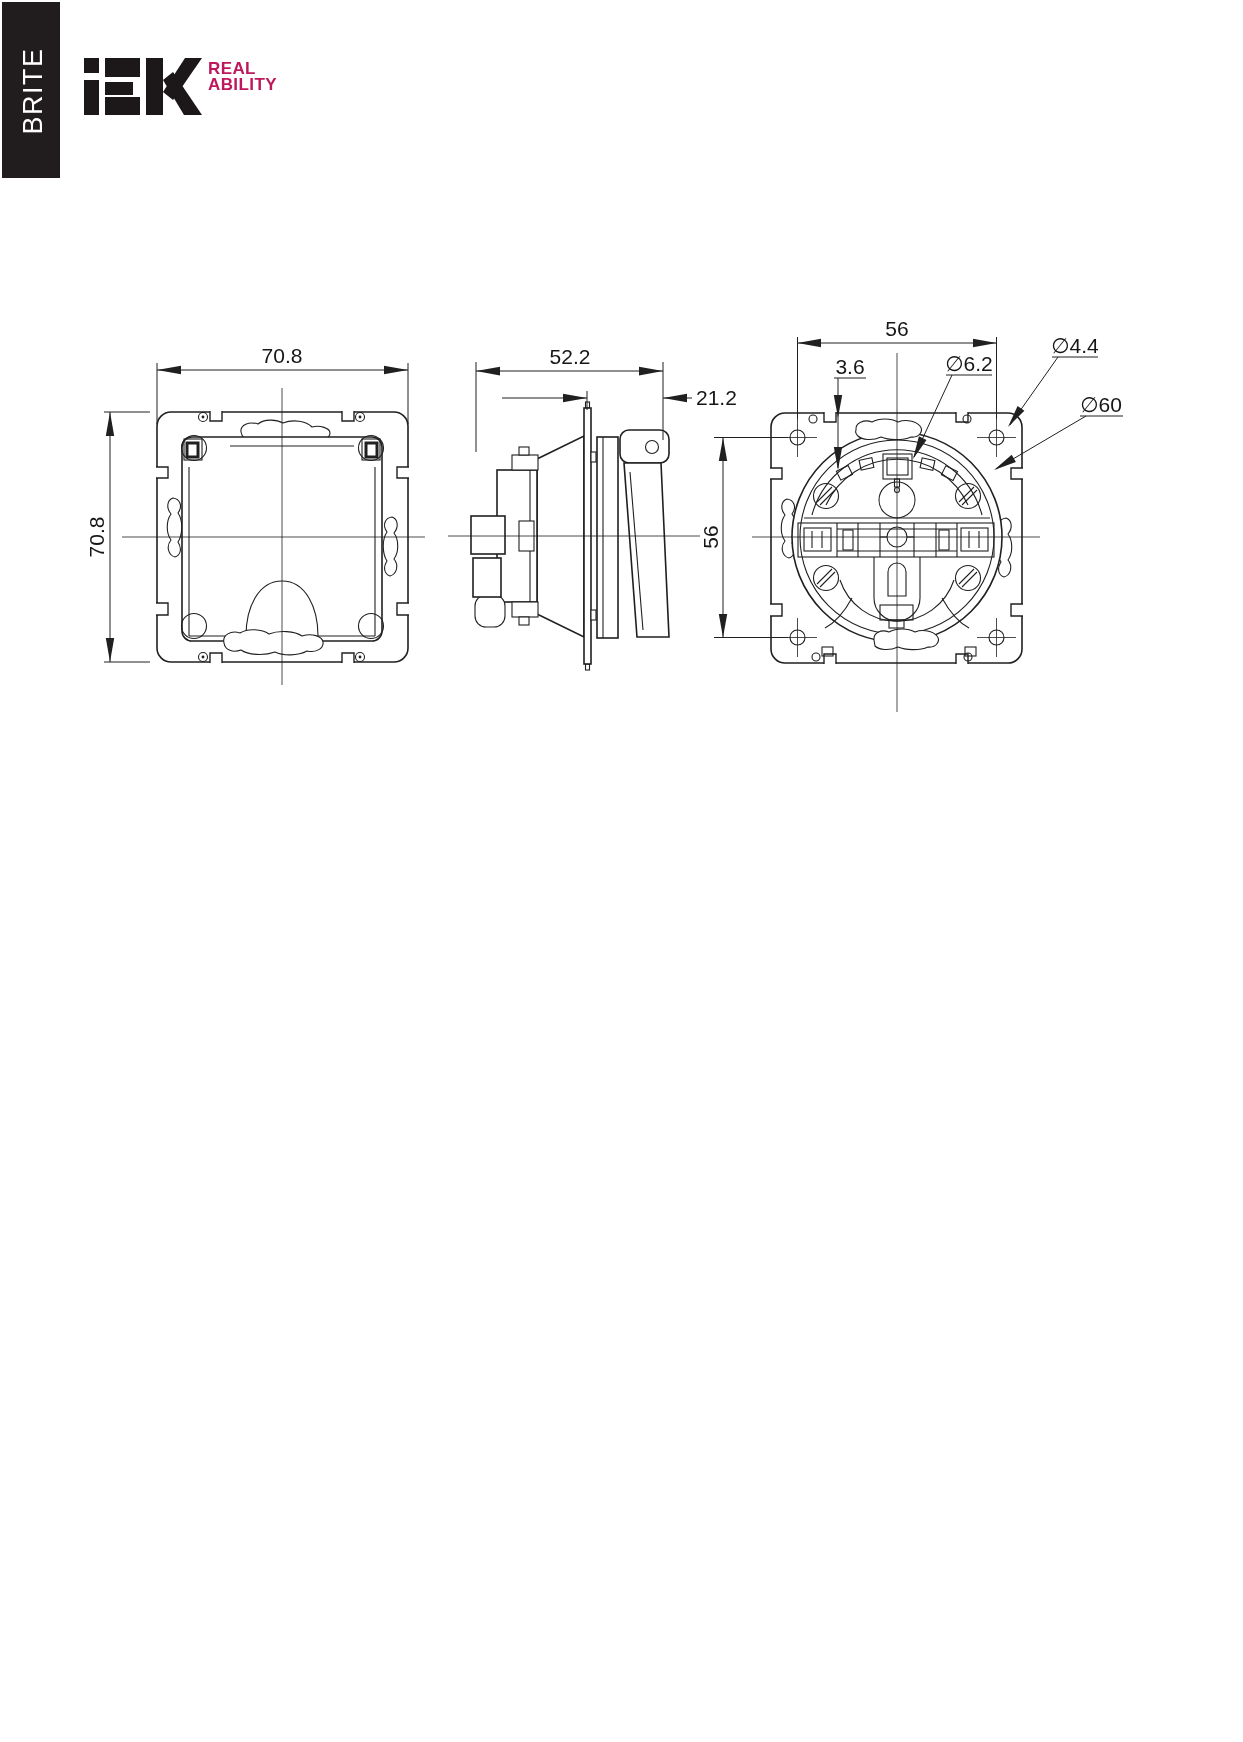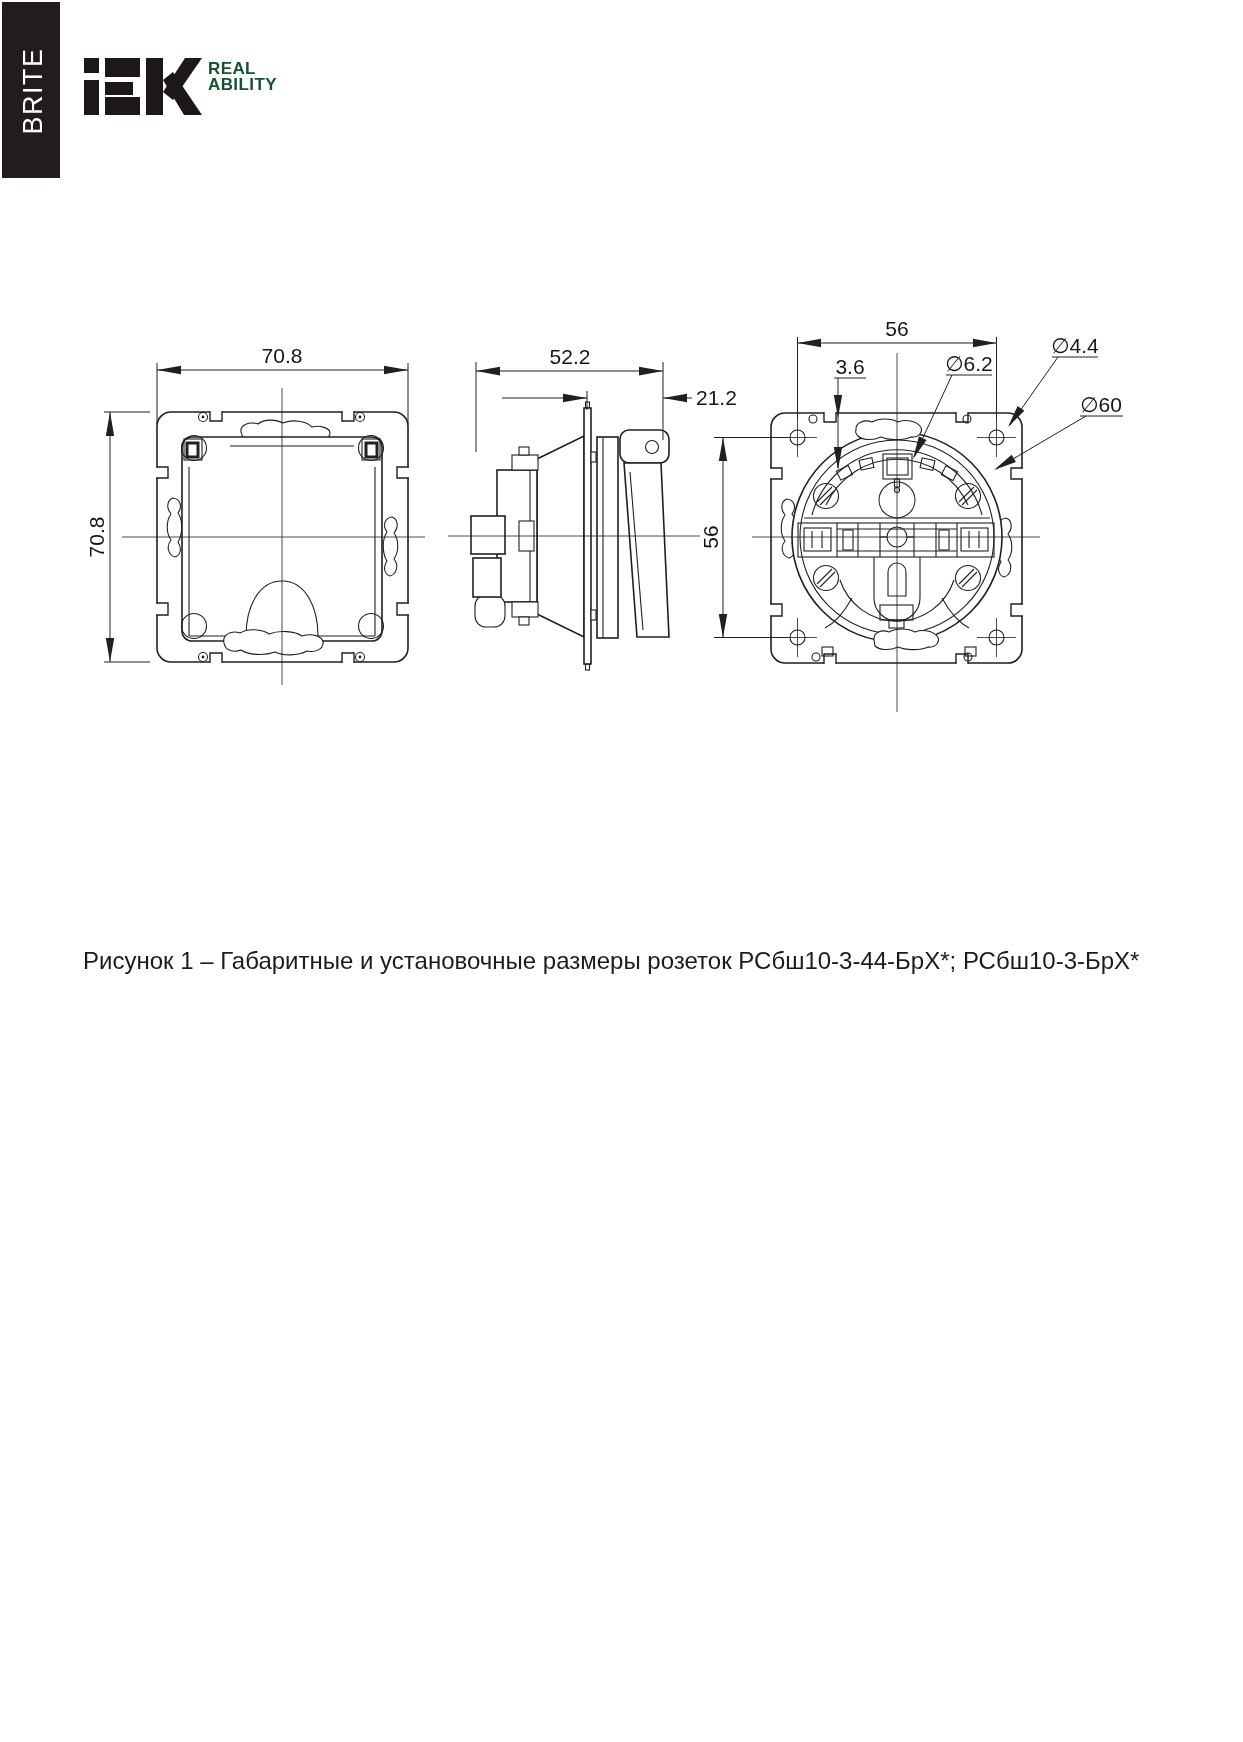--- a/index.html
+++ b/index.html
@@ -1,21 +1,21 @@
 <!DOCTYPE html>
 <html><head>
 <meta charset="utf-8">
 <style>
   html,body{margin:0;padding:0;background:#fff;}
   .page{position:relative;width:1243px;height:1742px;background:#fff;overflow:hidden;
         font-family:"Liberation Sans","DejaVu Sans",sans-serif;}
   .brandbar{position:absolute;left:2px;top:2px;width:58px;height:176px;background:#211d1e;}
   .brandbar-label{position:absolute;left:31px;top:89px;transform:translate(-50%,-50%) rotate(-90deg);
         color:#fff;font-size:27px;letter-spacing:1.5px;font-weight:400;white-space:nowrap;}
-  .tagline{position:absolute;left:208px;top:61px;color:#14532d;font-weight:bold;
+  .tagline{position:absolute;left:208px;top:61px;color:#be185d;font-weight:bold;
         font-size:17px;line-height:16px;letter-spacing:0.4px;}
   .caption{position:absolute;left:83px;top:947px;width:1100px;color:#1b1b1b;font-size:24px;}
   svg{position:absolute;left:0;top:0;}
   .ln{fill:none;stroke:#202020;stroke-width:1.6;}
   .ln2{fill:#fff;stroke:#202020;stroke-width:1.6;}
   .det{fill:none;stroke:#202020;stroke-width:1.1;}
   .det2{fill:#fff;stroke:#202020;stroke-width:1.1;}
   .thin{fill:none;stroke:#202020;stroke-width:0.8;}
   .dim{fill:none;stroke:#202020;stroke-width:1;}
   .arr{fill:#202020;stroke:none;}
@@ -314,14 +314,13 @@
   </svg>
 
   <div class="brandbar">
     <div class="brandbar-label">BRITE</div>
   </div>
   <div class="tagline">
     <div>REAL</div>
     <div>ABILITY</div>
   </div>
 
-  <div class="caption">Рисунок 1 – Габаритные и установочные размеры розеток РСбш10-3-44-БрХ*; РСбш10-3-БрХ*</div>
 </div>
 
 </body></html>

